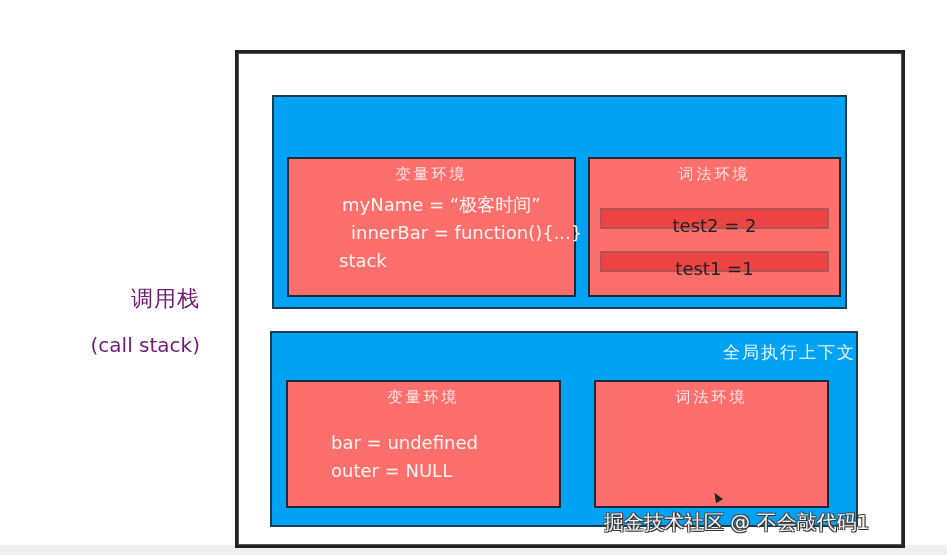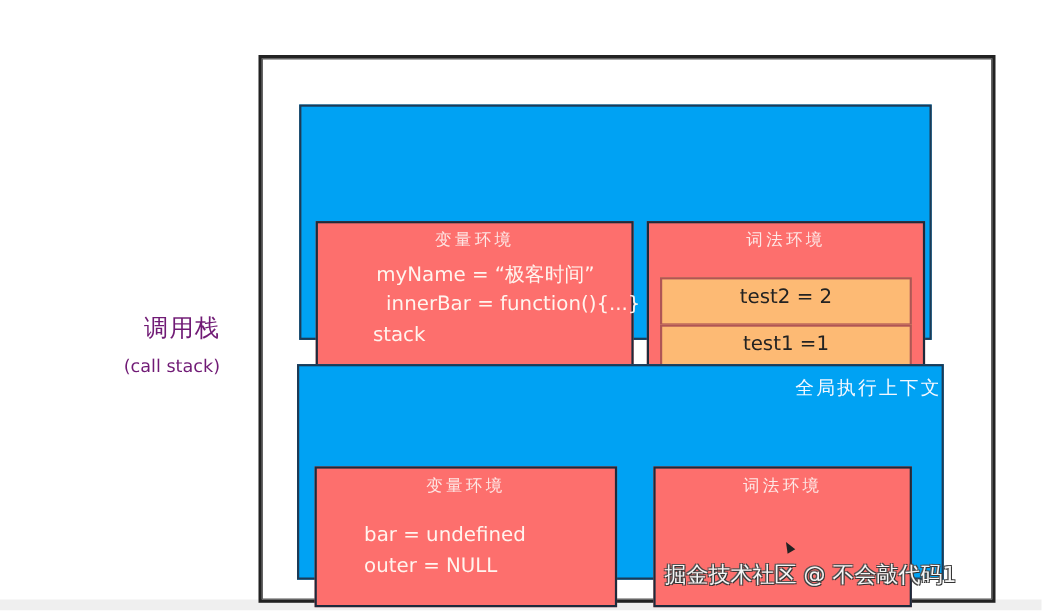--- a/index.html
+++ b/index.html
@@ -10,51 +10,50 @@
     }
     .bottom-strip {
       position: absolute; left: 0; top: 545px; width: 947px; height: 10px;
       background: #efefef;
     }
     .stack-label {
       position: absolute; left: 20px; top: 284px; width: 180px;
       text-align: right; color: #701a75;
     }
     .stack-label .zh { font-size: 22px; line-height: 30px; letter-spacing: 1px; }
-    .stack-label .en { font-size: 16px; line-height: 30px; margin-top: 4px; }
+    .stack-label .en { font-size: 20px; line-height: 30px; margin-top: 16px; }
 
     .call-stack {
       position: absolute; left: 235px; top: 50px; width: 664px; height: 492px;
       border: 3px solid #222222; border-style: solid;
       box-shadow: 0 0 0 1px #555 inset;
       background: #ffffff;
     }
     .context {
       position: absolute; background: #00a2f3; border: 2px solid #1d3a55;
       box-sizing: border-box;
     }
     .context-title {
       position: absolute; left: 0; right: 0; text-align: center;
       color: #f3f8ff; font-size: 17px; letter-spacing: 2px;
     }
     .env {
       position: absolute; background: #fd6f6d; border: 2px solid #1c2b3c;
       box-sizing: border-box;
-      margin-top: 44px;
     }
     .env-title {
       position: absolute; left: 0; right: 0; text-align: center;
       color: #fde8e6; font-size: 15px; letter-spacing: 3px;
     }
     .var-line {
       position: absolute; color: #fff4ee; font-size: 18px; white-space: nowrap;
     }
     .lex-cell {
-      position: absolute; left: 10px; right: 10px; height: 44px;
-      background: #fdba74; border: 2px solid #b05555; box-sizing: border-box;
+      position: absolute; left: 10px; right: 10px; height: 21px;
+      background: #ef4444; border: 2px solid #b05555; box-sizing: border-box;
       text-align: center; line-height: 32px; font-size: 18px; color: #222;
     }
     .watermark {
       position: absolute; left: 604px; top: 509px; font-size: 20px;
       color: #f5f5f5; white-space: nowrap;
       text-shadow: 1px 1px 0 #333, -1px -1px 0 #555, 1px -1px 0 #444, -1px 1px 0 #444;
       letter-spacing: 0px;
     }
     .cursor-icon {
       position: absolute; left: 713px; top: 492px; width: 0; height: 0;

